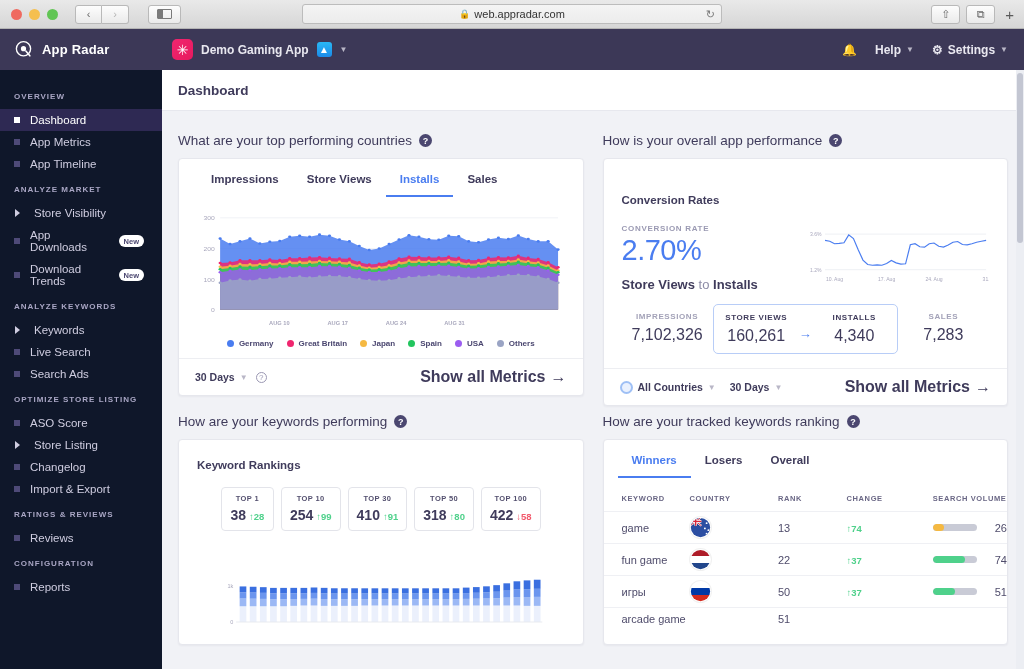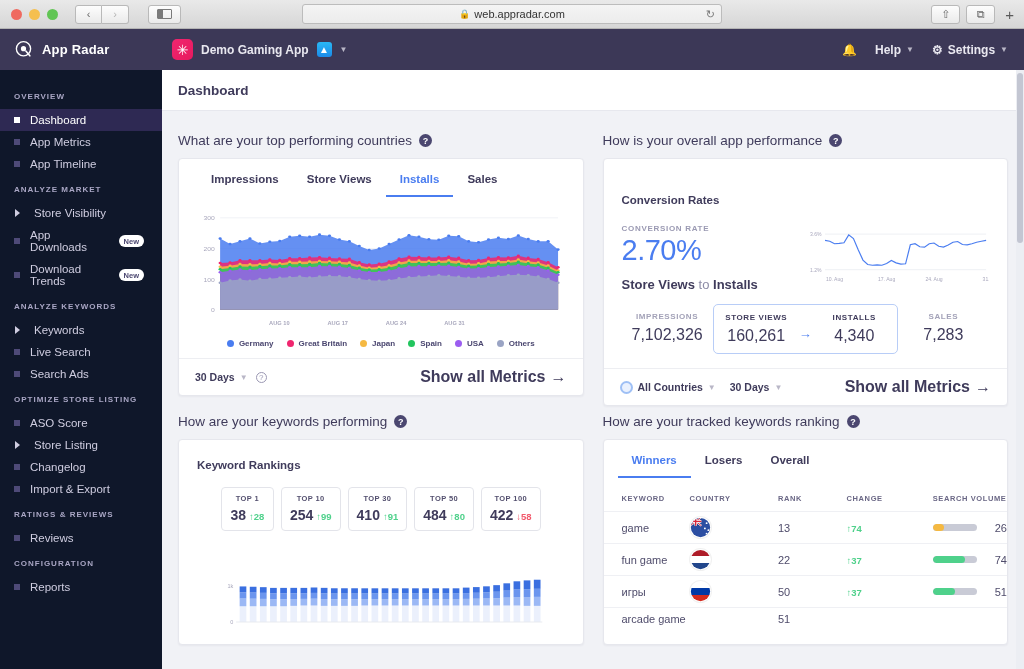--- a/index.html
+++ b/index.html
@@ -753,21 +753,21 @@
               <div class="top-box">
                 <div class="top-box-label">TOP 30</div>
                 <div class="top-box-val">
                   <span>410</span>
                   <span class="delta up">↑91</span>
                 </div>
               </div>
               <div class="top-box">
                 <div class="top-box-label">TOP 50</div>
                 <div class="top-box-val">
-                  <span>484</span>
+                  <span>318</span>
                   <span class="delta up">↑80</span>
                 </div>
               </div>
               <div class="top-box">
                 <div class="top-box-label">TOP 100</div>
                 <div class="top-box-val">
                   <span>422</span>
                   <span class="delta down">↓58</span>
                 </div>
               </div>

